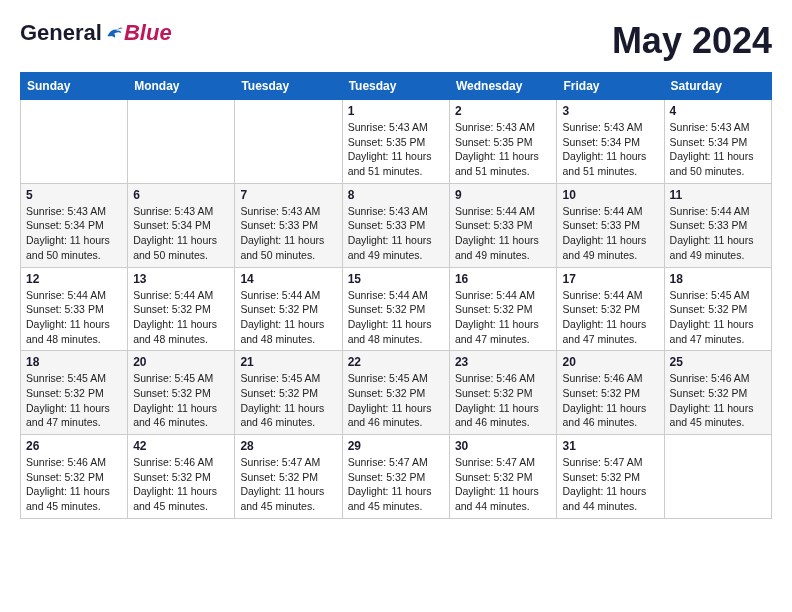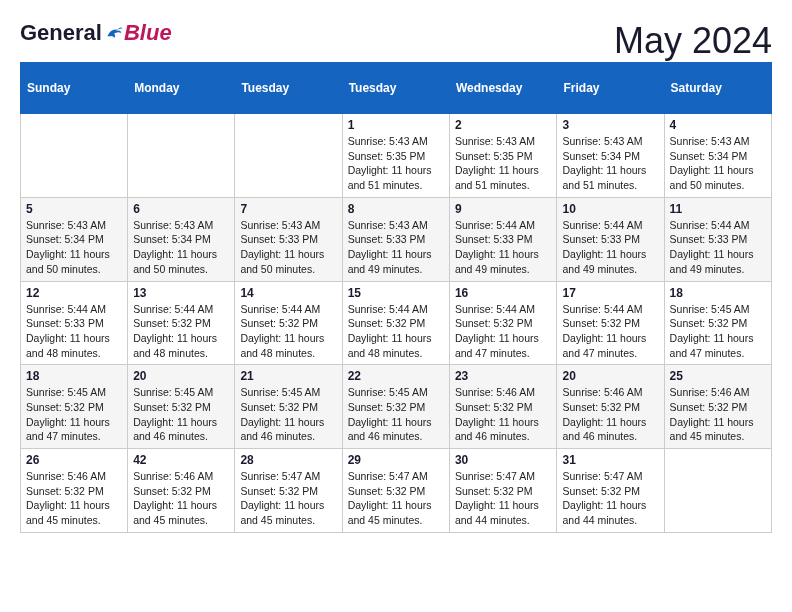--- a/index.html
+++ b/index.html
@@ -7,20 +7,21 @@
       font-family: Arial, sans-serif;
       background: #fff;
       width: 792px;
       min-height: 612px;
       padding: 20px;
     }
     .header {
       display: flex;
       justify-content: space-between;
       align-items: flex-start;
+      margin-bottom: 10px;
       gap: 36px;
     }
     .logo {
       display: flex;
       flex-direction: column;
       align-items: flex-start;
     }
     .logo-text {
       display: flex;
       align-items: center;
@@ -33,37 +34,37 @@
     .logo-bird {
       width: 20px;
       height: 20px;
       margin-left: 2px;
     }
     .title-block {
       text-align: right;
     }
     .month-title {
       font-size: 36px;
-      font-weight: normal;
+      font-weight: bold;
       color: #1a1a2e;
     }
     .location-title {
       font-size: 16px;
       color: #333;
     }
     .calendar {
       width: 100%;
       border-collapse: collapse;
       font-size: 11px;
     }
     .calendar th {
       background-color: #1565c0;
       color: #fff;
       text-align: left;
-      padding: 18px 6px;
+      padding: 6px 6px;
       font-size: 12px;
       font-weight: bold;
       border: 1px solid #1565c0;
     }
     .calendar td {
       border: 1px solid #ccc;
       vertical-align: top;
       padding: 4px 5px;
       width: 108px;
       min-height: 80px;

